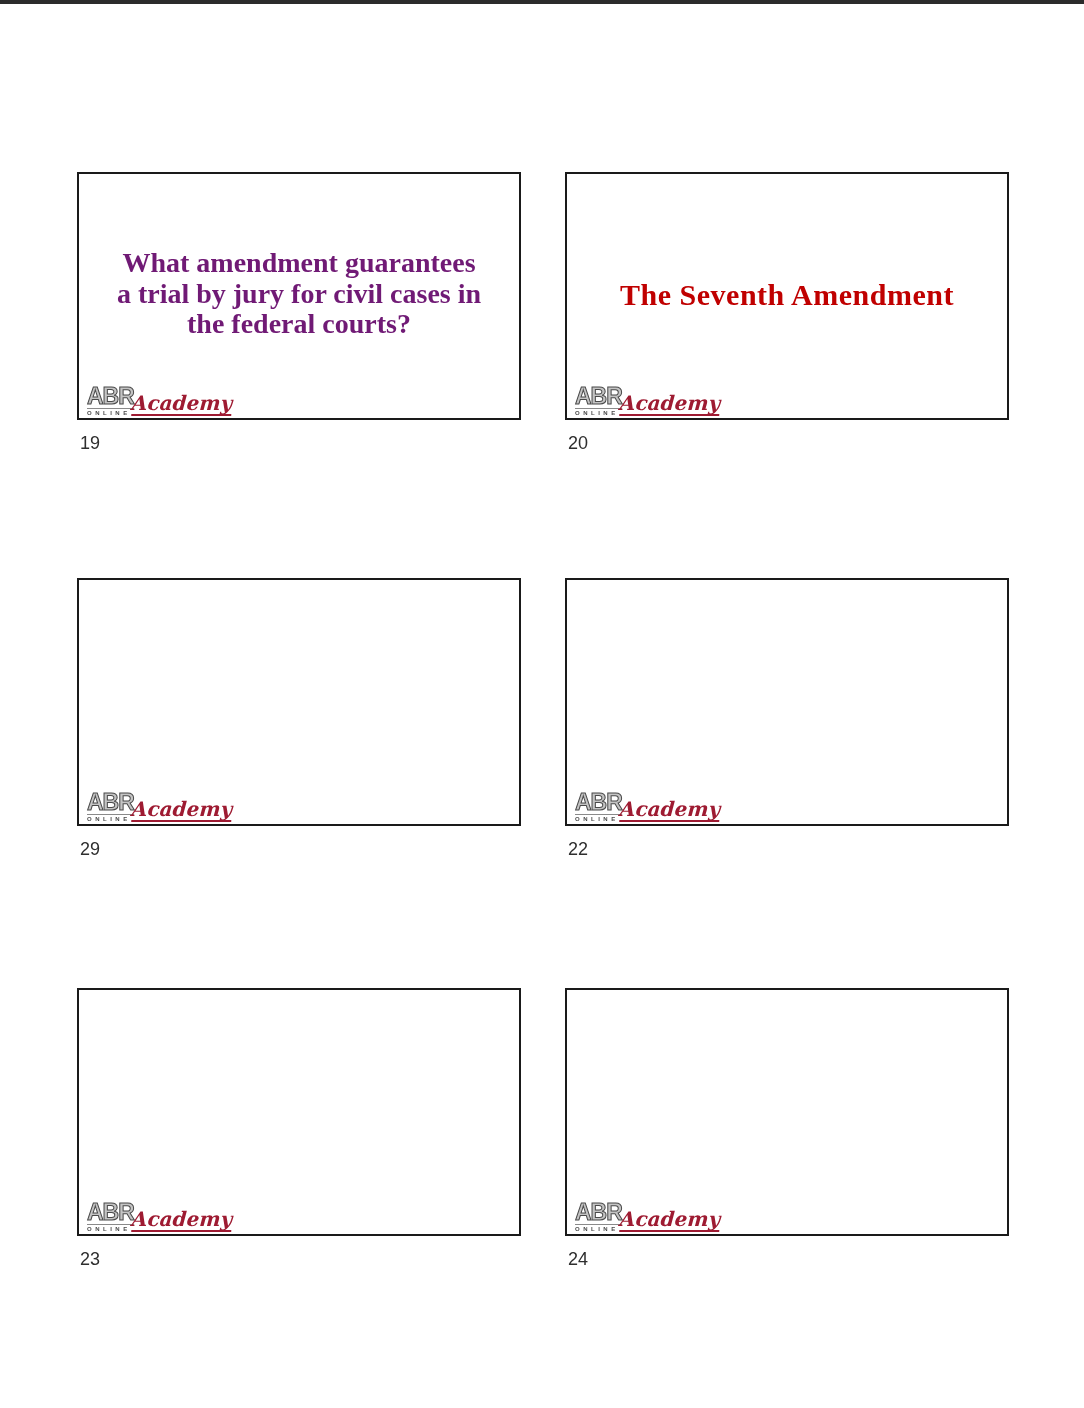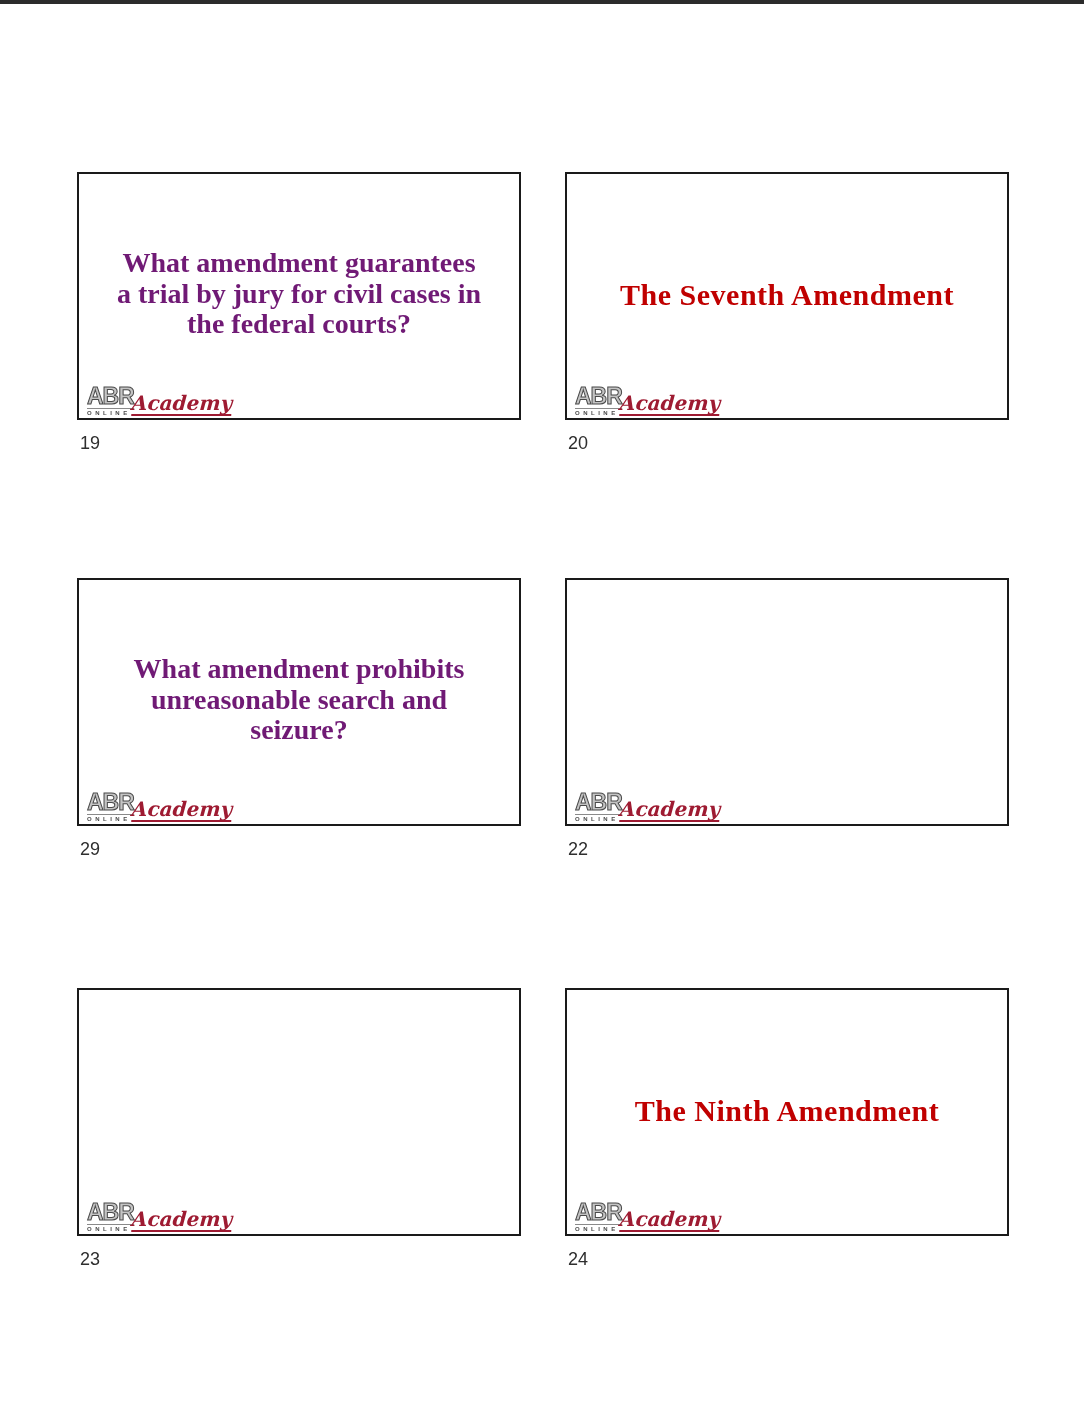--- a/index.html
+++ b/index.html
@@ -143,23 +143,20 @@
           <span class="online">ONLINE</span>
         </span>
         <span class="academy">Academy</span>
       </div>
     </div>
     <div class="slide-number">20</div>
   </div>
 
   <div class="cell row-1">
     <div class="slide">
-      <div class="slide-text question">What amendment prohibits
-unreasonable search and
-seizure?</div>
       <div class="logo">
         <span class="abr-wrap">
           <span class="abr">ABR</span>
           <span class="online">ONLINE</span>
         </span>
         <span class="academy">Academy</span>
       </div>
     </div>
     <div class="slide-number">29</div>
   </div>
@@ -185,21 +182,20 @@
           <span class="online">ONLINE</span>
         </span>
         <span class="academy">Academy</span>
       </div>
     </div>
     <div class="slide-number">23</div>
   </div>
 
   <div class="cell row-2">
     <div class="slide">
-      <div class="slide-text answer">The Ninth Amendment</div>
       <div class="logo">
         <span class="abr-wrap">
           <span class="abr">ABR</span>
           <span class="online">ONLINE</span>
         </span>
         <span class="academy">Academy</span>
       </div>
     </div>
     <div class="slide-number">24</div>
   </div>

